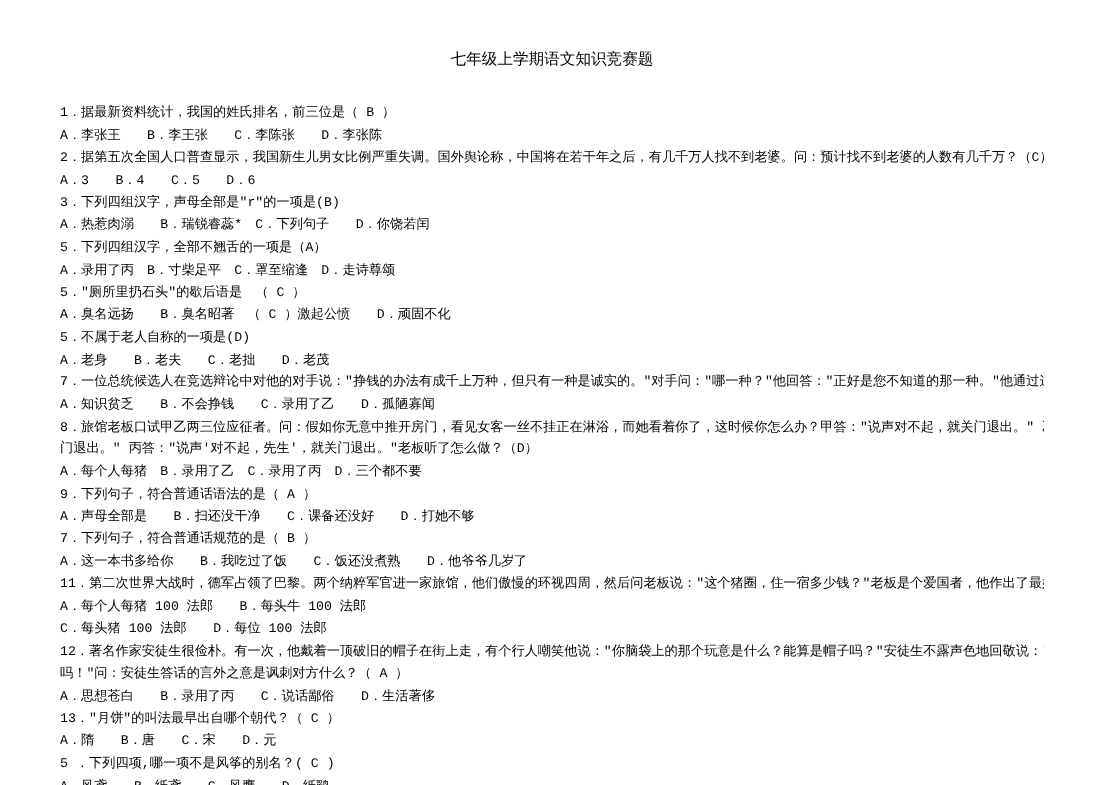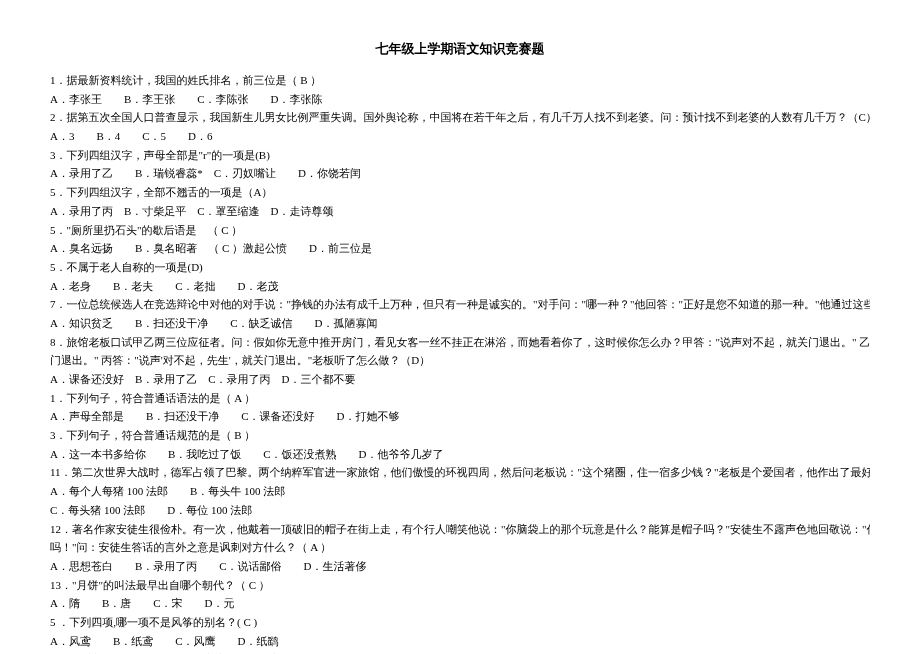--- a/index.html
+++ b/index.html
@@ -6,55 +6,56 @@
       font-family: SimSun, "宋体", serif;
       font-size: 11px;
       margin: 0;
       padding: 40px 50px;
       background: white;
       color: #000;
       width: 820px;
     }
     .title {
       text-align: center;
-      font-weight: bold;
+      font-weight: normal;
       font-size: 13px;
-      margin-bottom: 13px;
+      margin-bottom: 28px;
     }
     .line {
       line-height: 1.7;
       white-space: nowrap;
       overflow: hidden;
+      font-family: Liberation Mono, monospace;
     }
   </style>
 </head>
 <body>
 
 <div class="title">七年级上学期语文知识竞赛题</div>
 
 <div class="line">1．据最新资料统计，我国的姓氏排名，前三位是（ B ）</div>
 <div class="line">A．李张王　　B．李王张　　C．李陈张　　D．李张陈</div>
 <div class="line">2．据第五次全国人口普查显示，我国新生儿男女比例严重失调。国外舆论称，中国将在若干年之后，有几千万人找不到老婆。问：预计找不到老婆的人数有几千万？（C）</div>
 <div class="line">A．3　　B．4　　C．5　　D．6</div>
 <div class="line">3．下列四组汉字，声母全部是"r"的一项是(B)</div>
-<div class="line">A．录用了乙　　B．瑞锐睿蕊*　C．刃奴嘴让　　D．你饶若闰</div>
+<div class="line">A．热惹肉溺　　B．瑞锐睿蕊*　C．下列句子　　D．你饶若闰</div>
 <div class="line">5．下列四组汉字，全部不翘舌的一项是（A）</div>
 <div class="line">A．录用了丙　B．寸柴足平　C．罩至缩逢　D．走诗尊颂</div>
 <div class="line">5．"厕所里扔石头"的歇后语是　（ C ）</div>
-<div class="line">A．臭名远扬　　B．臭名昭著　（ C ）激起公愤　　D．前三位是</div>
+<div class="line">A．臭名远扬　　B．臭名昭著　（ C ）激起公愤　　D．顽固不化</div>
 <div class="line">5．不属于老人自称的一项是(D)</div>
 <div class="line">A．老身　　B．老夫　　C．老拙　　D．老茂</div>
 <div class="line">7．一位总统候选人在竞选辩论中对他的对手说："挣钱的办法有成千上万种，但只有一种是诚实的。"对手问："哪一种？"他回答："正好是您不知道的那一种。"他通过这些话讽刺了对手什么？（ C ）</div>
-<div class="line">A．知识贫乏　　B．扫还没干净　　C．缺乏诚信　　D．孤陋寡闻</div>
+<div class="line">A．知识贫乏　　B．不会挣钱　　C．录用了乙　　D．孤陋寡闻</div>
 <div class="line">8．旅馆老板口试甲乙两三位应征者。问：假如你无意中推开房门，看见女客一丝不挂正在淋浴，而她看着你了，这时候你怎么办？甲答："说声对不起，就关门退出。" 乙答："说声'对不起，小姐'，就关</div>
 <div class="line">门退出。" 丙答："说声'对不起，先生'，就关门退出。"老板听了怎么做？（D）</div>
-<div class="line">A．课备还没好　B．录用了乙　C．录用了丙　D．三个都不要</div>
-<div class="line">1．下列句子，符合普通话语法的是（ A ）</div>
+<div class="line">A．每个人每猪　B．录用了乙　C．录用了丙　D．三个都不要</div>
+<div class="line">9．下列句子，符合普通话语法的是（ A ）</div>
 <div class="line">A．声母全部是　　B．扫还没干净　　C．课备还没好　　D．打她不够</div>
-<div class="line">3．下列句子，符合普通话规范的是（ B ）</div>
+<div class="line">7．下列句子，符合普通话规范的是（ B ）</div>
 <div class="line">A．这一本书多给你　　B．我吃过了饭　　C．饭还没煮熟　　D．他爷爷几岁了</div>
 <div class="line">11．第二次世界大战时，德军占领了巴黎。两个纳粹军官进一家旅馆，他们傲慢的环视四周，然后问老板说："这个猪圈，住一宿多少钱？"老板是个爱国者，他作出了最好的回答。问：哪一项最好？（ C ）</div>
 <div class="line">A．每个人每猪 100 法郎　　B．每头牛 100 法郎</div>
 <div class="line">C．每头猪 100 法郎　　D．每位 100 法郎</div>
 <div class="line">12．著名作家安徒生很俭朴。有一次，他戴着一顶破旧的帽子在街上走，有个行人嘲笑他说："你脑袋上的那个玩意是什么？能算是帽子吗？"安徒生不露声色地回敬说："你帽子下面那个玩意是什么?能算是脑袋</div>
 <div class="line">吗！"问：安徒生答话的言外之意是讽刺对方什么？（ A ）</div>
 <div class="line">A．思想苍白　　B．录用了丙　　C．说话鄙俗　　D．生活著侈</div>
 <div class="line">13．"月饼"的叫法最早出自哪个朝代？（ C ）</div>
 <div class="line">A．隋　　B．唐　　C．宋　　D．元</div>
 <div class="line">5 ．下列四项,哪一项不是风筝的别名？( C )</div>

